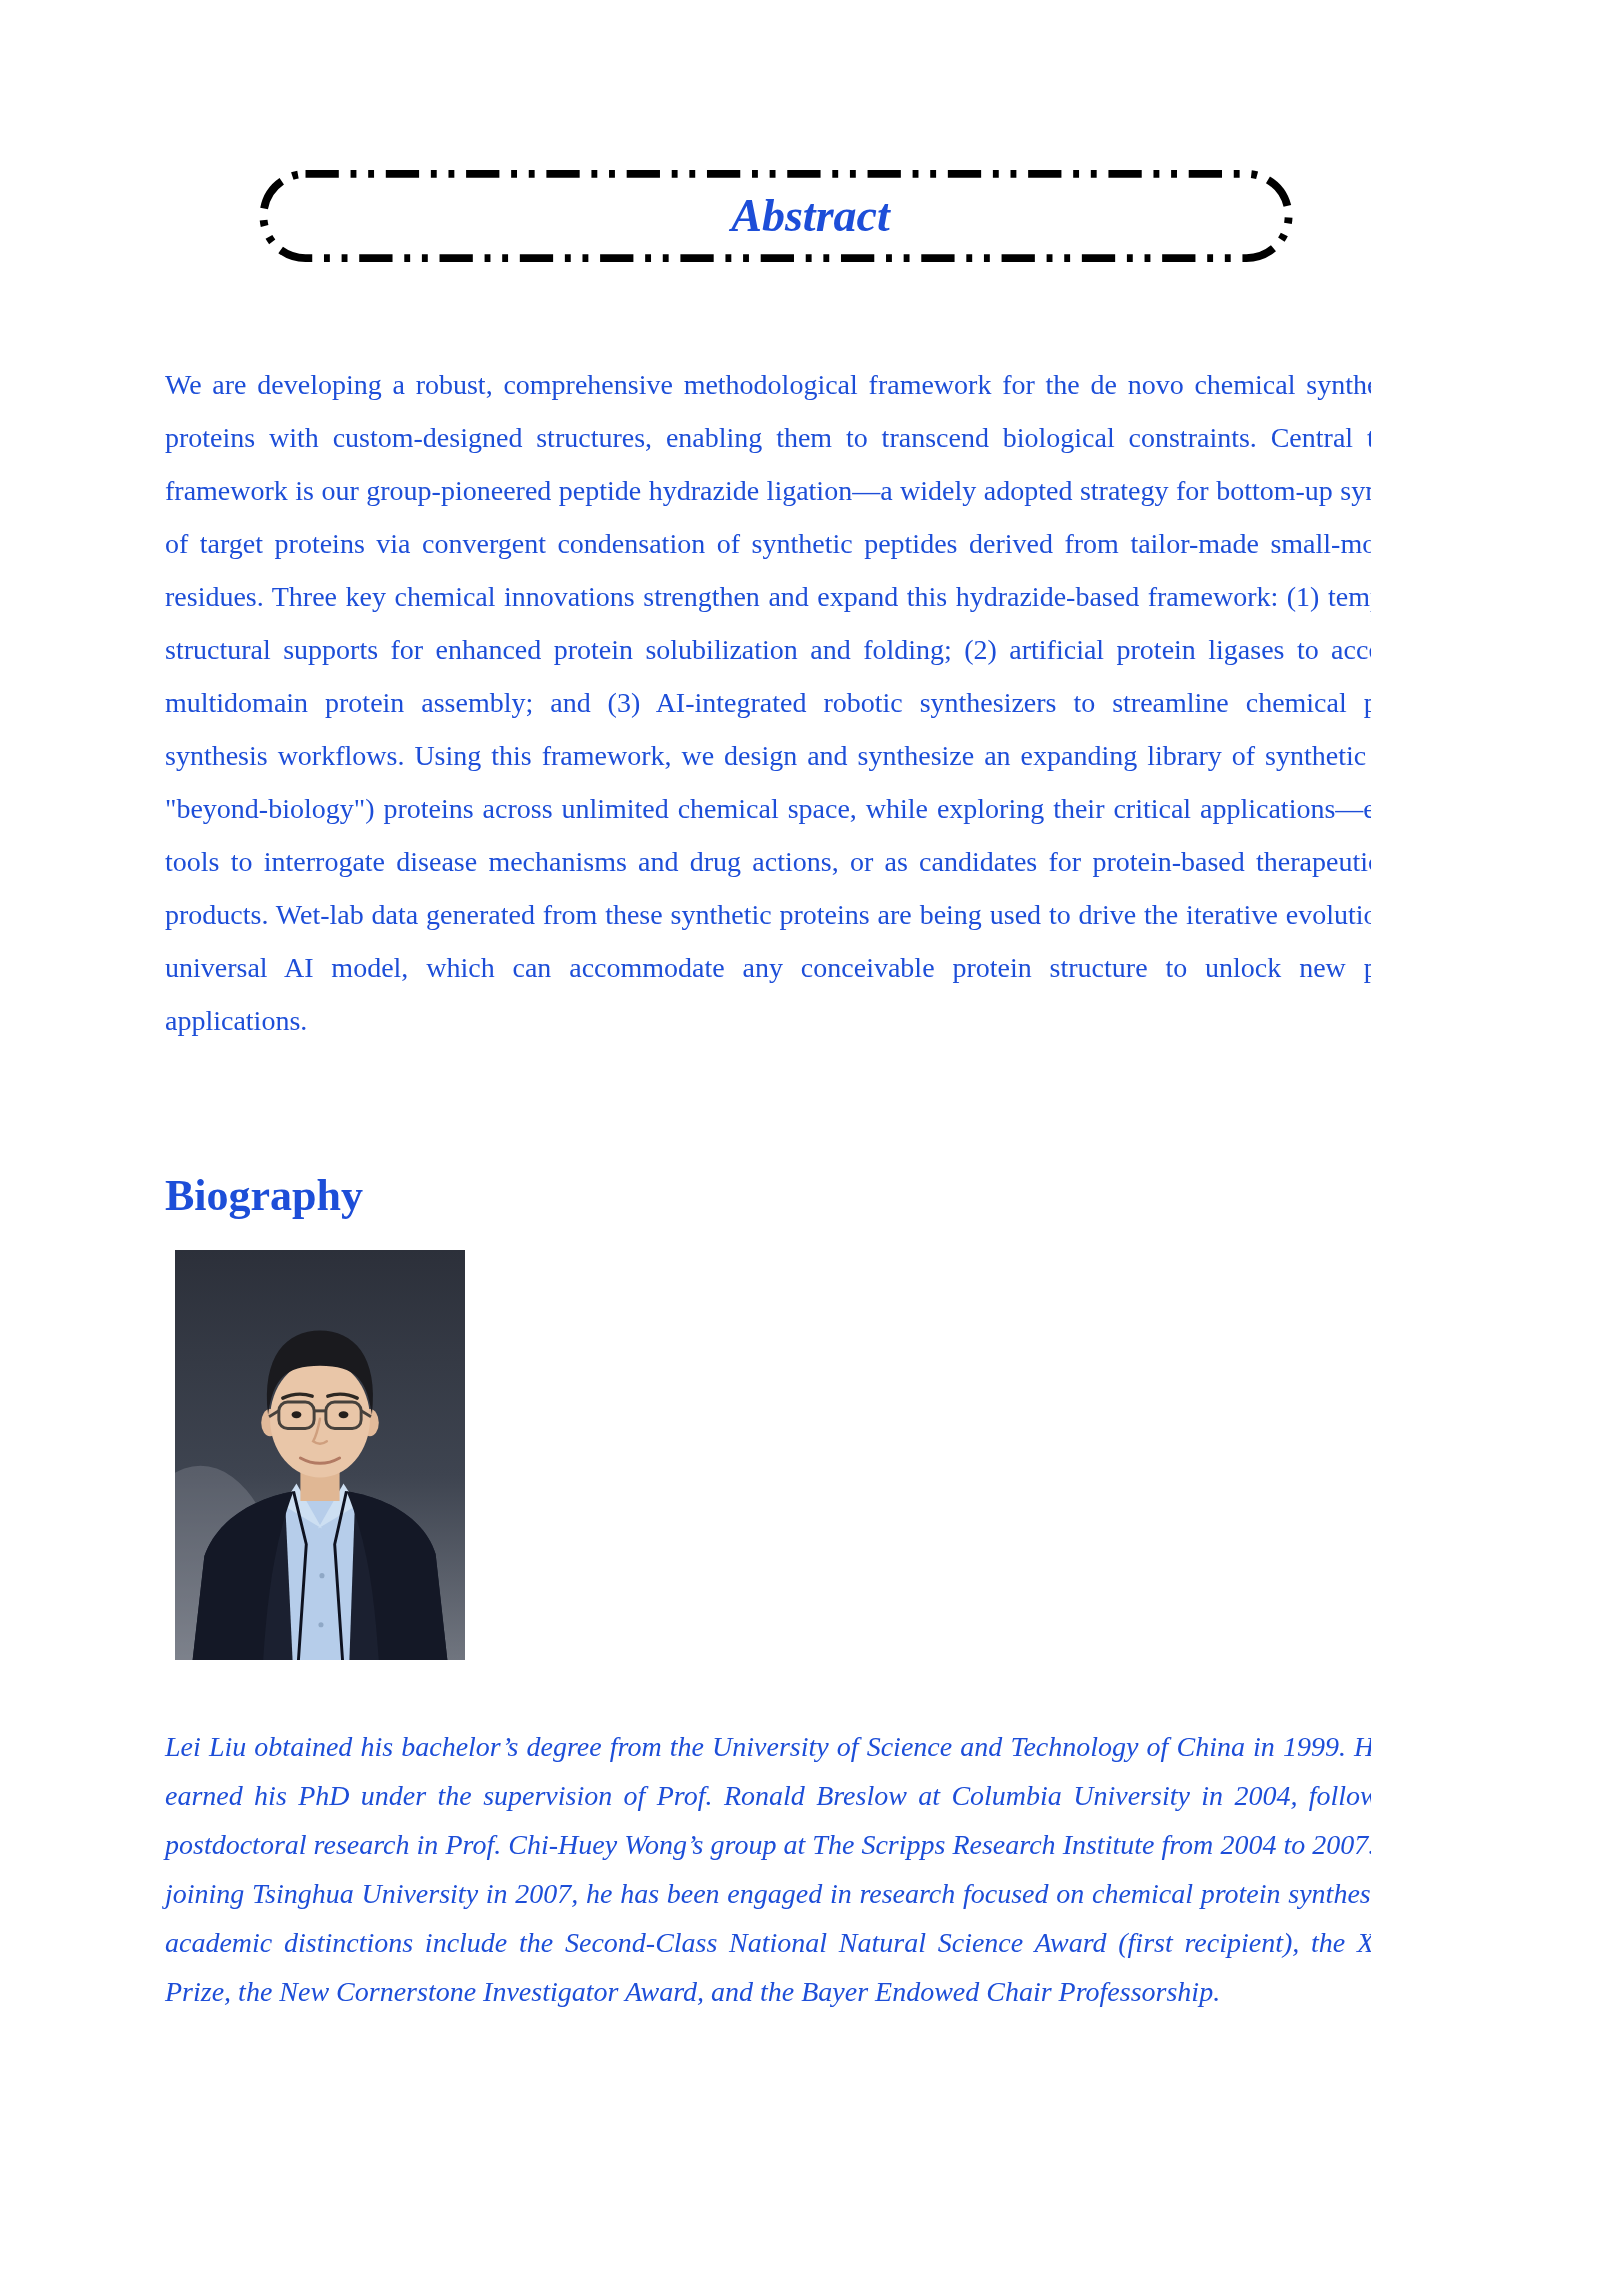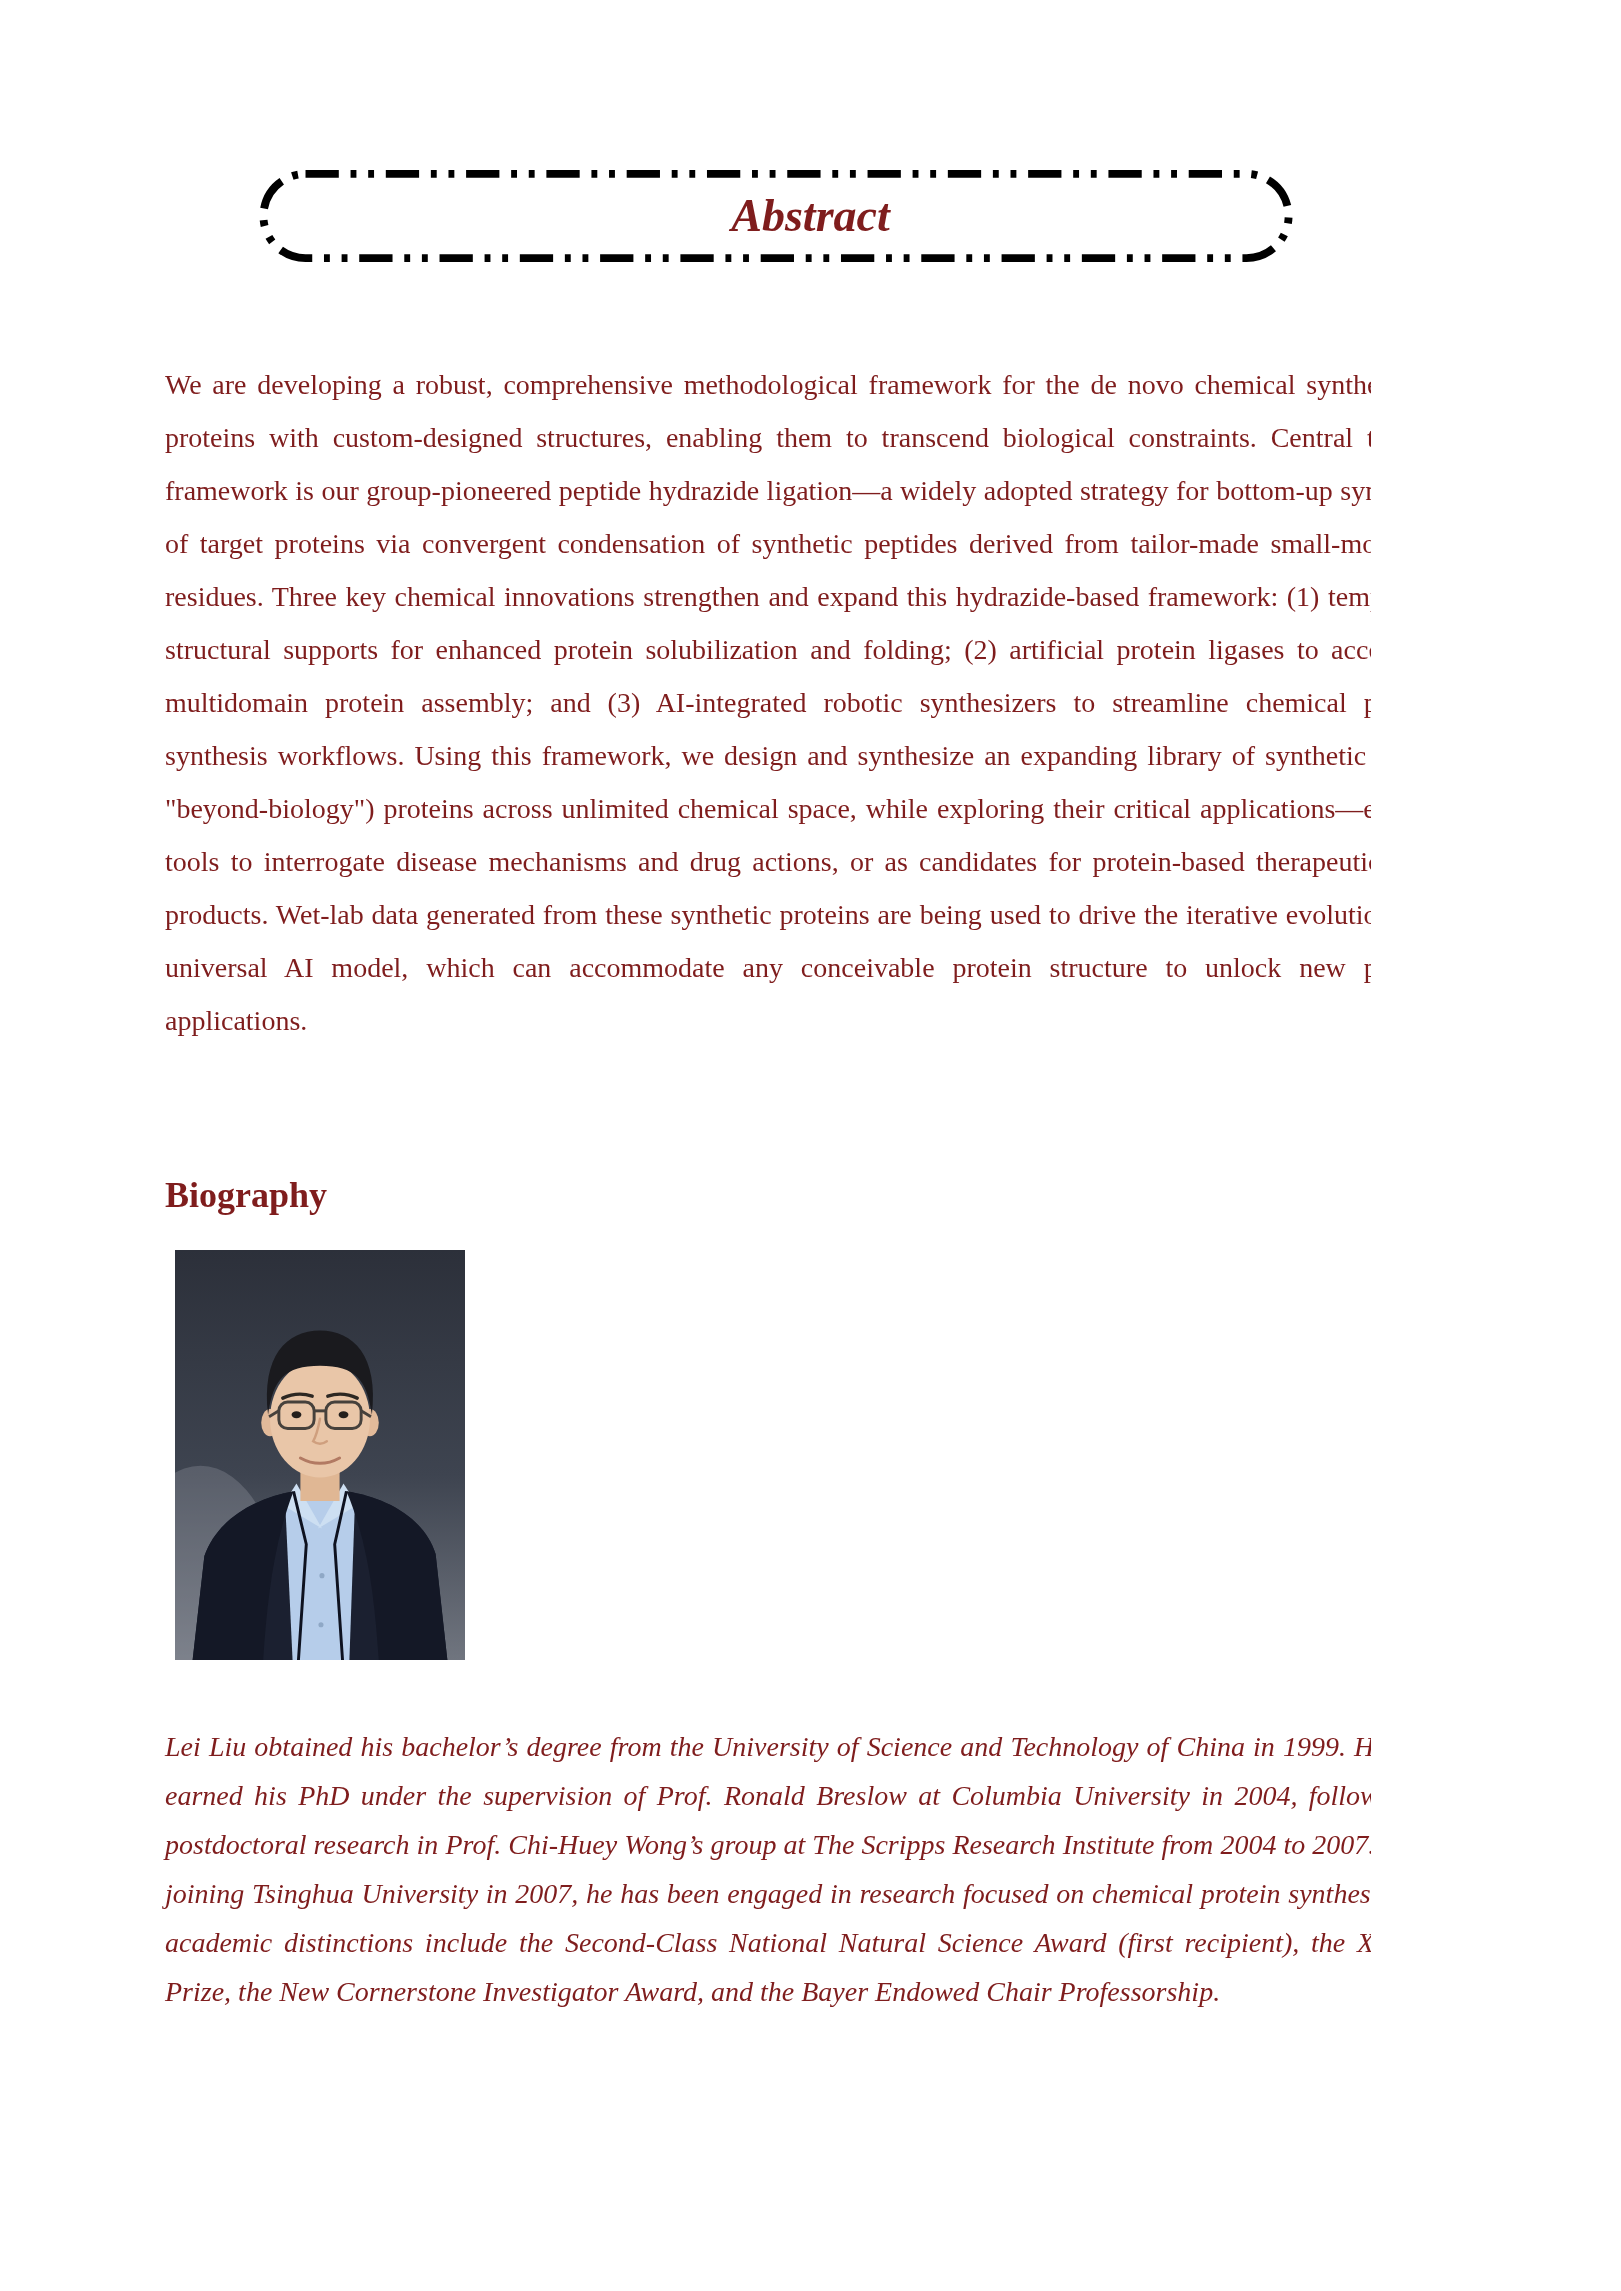--- a/index.html
+++ b/index.html
@@ -2,21 +2,21 @@
 <html><head>
 <meta charset="utf-8">
 <style>
   html, body { margin: 0; padding: 0; background: #ffffff; }
   .page {
     position: relative;
     width: 1371px;
     height: 2292px;
     background: #ffffff;
     font-family: "Liberation Serif", serif;
-    color: #7f1d1d;
+    color: #1d4ed8;
     overflow: hidden;
   }
   .abstract-box {
     position: absolute;
     left: 258px;
     top: 169px;
     width: 1036px;
     height: 94px;
   }
   .abstract-box svg.border-svg {
@@ -45,21 +45,21 @@
     margin: 0;
     font-size: 28px;
     line-height: 53px;
     text-align: justify;
   }
   .bio-heading {
     position: absolute;
     left: 165px;
     top: 1174px;
     margin: 0;
-    font-size: 36px;
+    font-size: 44px;
     line-height: 43px;
     font-weight: bold;
     font-family: "Liberation Serif", serif;
   }
   .portrait {
     position: absolute;
     left: 175px;
     top: 1250px;
     width: 290px;
     height: 410px;

